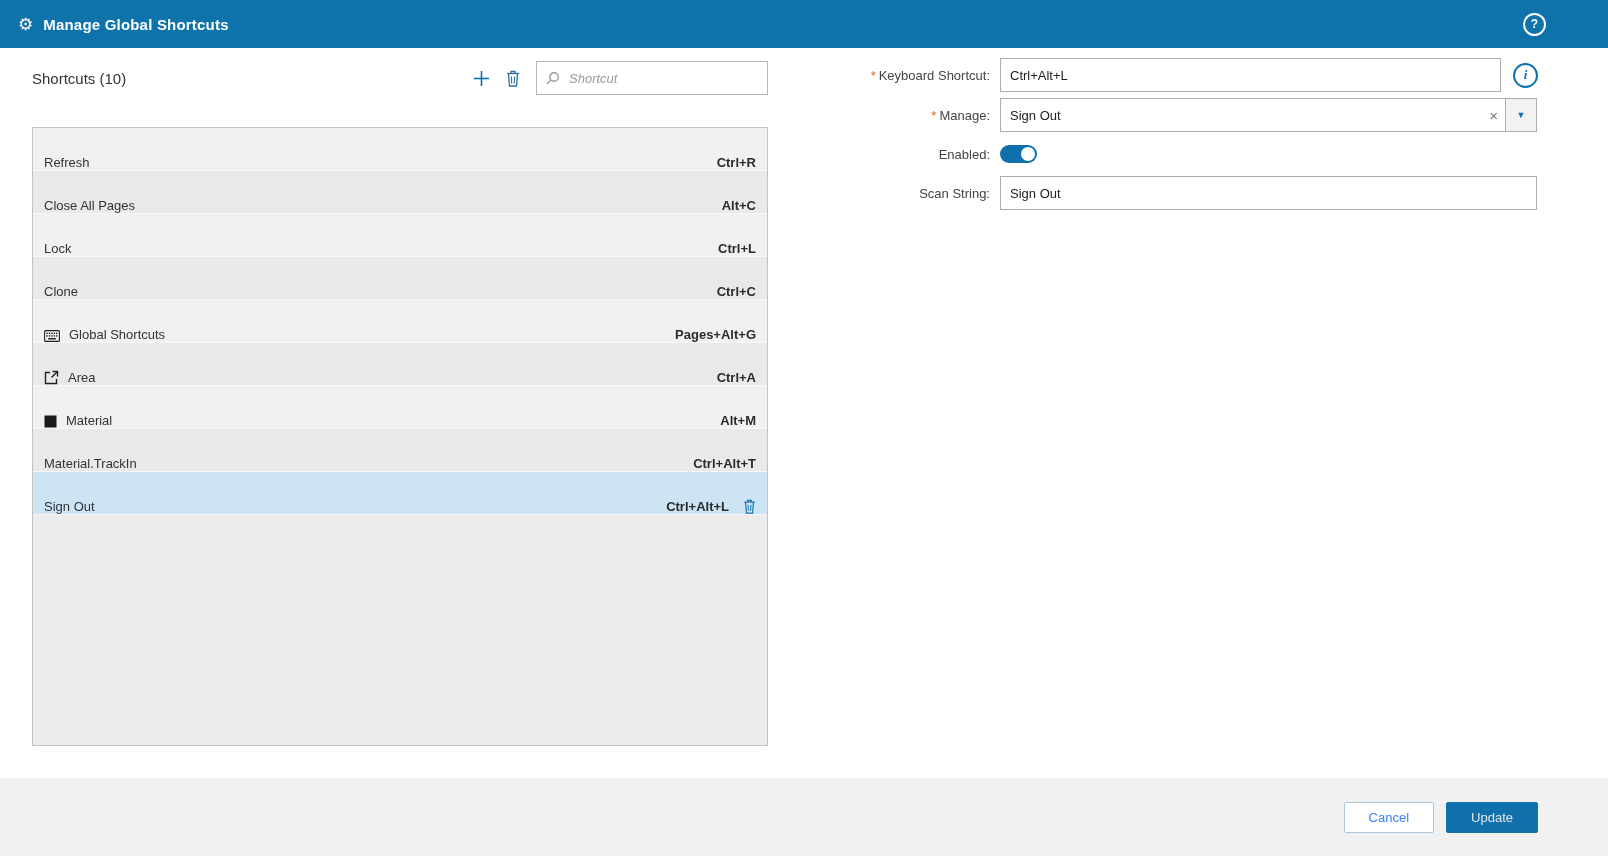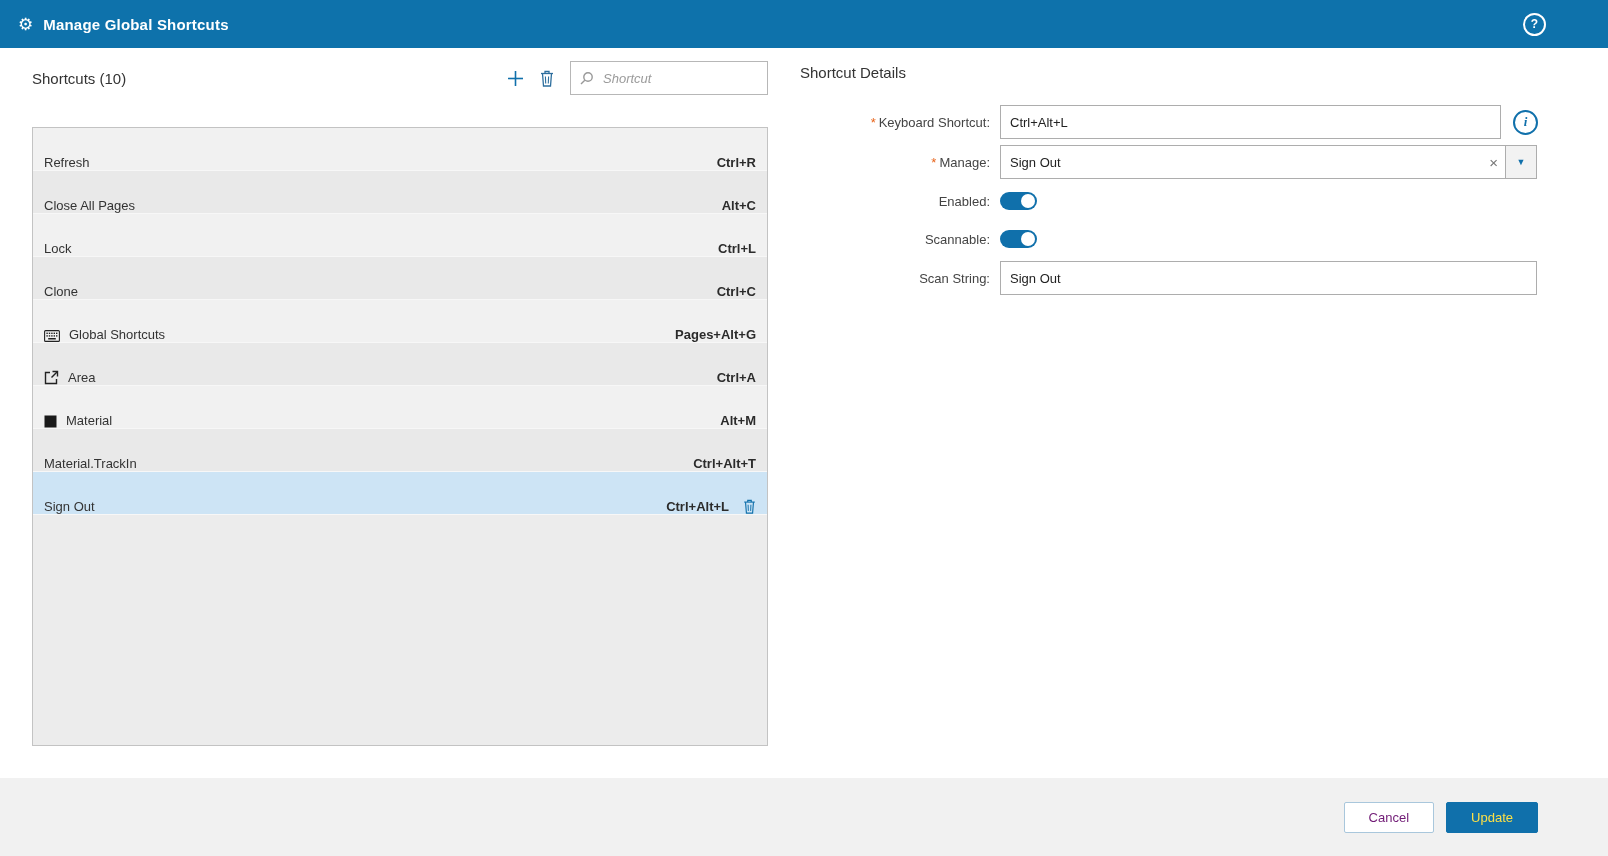--- a/index.html
+++ b/index.html
@@ -20,21 +20,21 @@
     font-size:12px;font-weight:700;cursor:pointer;
   }
   
   .main{display:flex;height:730px;box-sizing:border-box;padding:10px 70px 0 32px;}
   .left{width:736px;flex:none;display:flex;flex-direction:column;gap:20px;}
   .left-toolbar{display:flex;align-items:center;height:40px;flex:none;}
   .panel-title{font-size:15px;color:#333;}
   .toolbar-actions{margin-left:auto;display:flex;align-items:center;gap:16px;}
   .icon-btn{background:none;border:none;padding:0;margin:0;cursor:pointer;display:flex;align-items:center;}
   .search{
-    width:198px;height:34px;border:1px solid #b7b7b7;background:#fff;
+    width:232px;height:34px;border:1px solid #b7b7b7;background:#fff;
     display:flex;align-items:center;padding:2px 9px;gap:7px;box-sizing:border-box;
   }
   .search input{
     border:none;outline:none;flex:1;min-width:0;font-size:13px;background:transparent;
     font-family:inherit;color:#555;
   }
   .search input::placeholder{color:#9a9a9a;font-style:italic;}
   .list{
     margin-top:9px;flex:1;margin-bottom:32px;border:1px solid #c3c3c3;
     background:#ececec;overflow:hidden;
@@ -85,22 +85,22 @@
     font-family:"Liberation Serif", serif;font-style:italic;font-weight:700;font-size:13px;cursor:pointer;
   }
   
   .footer{
     height:78px;background:#f1f1f1;display:flex;align-items:center;justify-content:flex-end;
     gap:12px;padding-right:70px;box-sizing:border-box;
   }
   .btn{
     height:31px;font-size:13px;border-radius:2px;padding:0 24px;font-family:inherit;cursor:pointer;
   }
-  .btn-cancel{background:#fff;border:1px solid #a9c7dc;color:#701a75;}
-  .btn-primary{background:#1070ab;border:1px solid #1070ab;color:#fde047;}
+  .btn-cancel{background:#fff;border:1px solid #a9c7dc;color:#3b82f6;}
+  .btn-primary{background:#1070ab;border:1px solid #1070ab;color:#e5e5e5;}
 </style>
 </head>
 <body>
 
 <div>
 
   <header class="titlebar">
     <span class="gear">⚙</span>
     <span class="title">Manage Global Shortcuts</span>
     <span class="help">?</span>
@@ -221,21 +221,20 @@
               <line x1="5.4" y1="6.5" x2="5.7" y2="13.5" stroke="#1070ab" stroke-width="1.1"></line>
               <line x1="8.6" y1="6.5" x2="8.3" y2="13.5" stroke="#1070ab" stroke-width="1.1"></line>
             </svg>
           </span>
         </div>
 
       </div>
     </section>
 
     <section class="right">
-      <h2 class="details-title">Shortcut Details</h2>
 
       <div class="form-row">
         <span class="form-label"><span class="req">*</span><span>Keyboard Shortcut:</span></span>
         <input type="text" class="text-input w-shortcut" value="Ctrl+Alt+L" style="">
         <span class="info">i</span>
       </div>
 
       <div class="form-row">
         <span class="form-label"><span class="req">*</span><span>Manage:</span></span>
         <div class="combo">
@@ -247,24 +246,20 @@
             <span class="dd-caret">▼</span>
           </button>
         </div>
       </div>
 
       <div class="form-row">
         <span class="form-label">Enabled:</span>
         <span class="toggle"></span>
       </div>
 
-      <div class="form-row">
-        <span class="form-label">Scannable:</span>
-        <span class="toggle"></span>
-      </div>
 
       <div class="form-row">
         <span class="form-label">Scan String:</span>
         <input type="text" class="text-input w-scan" value="Sign Out" style="">
       </div>
     </section>
 
   </div>
 
   <footer class="footer">

